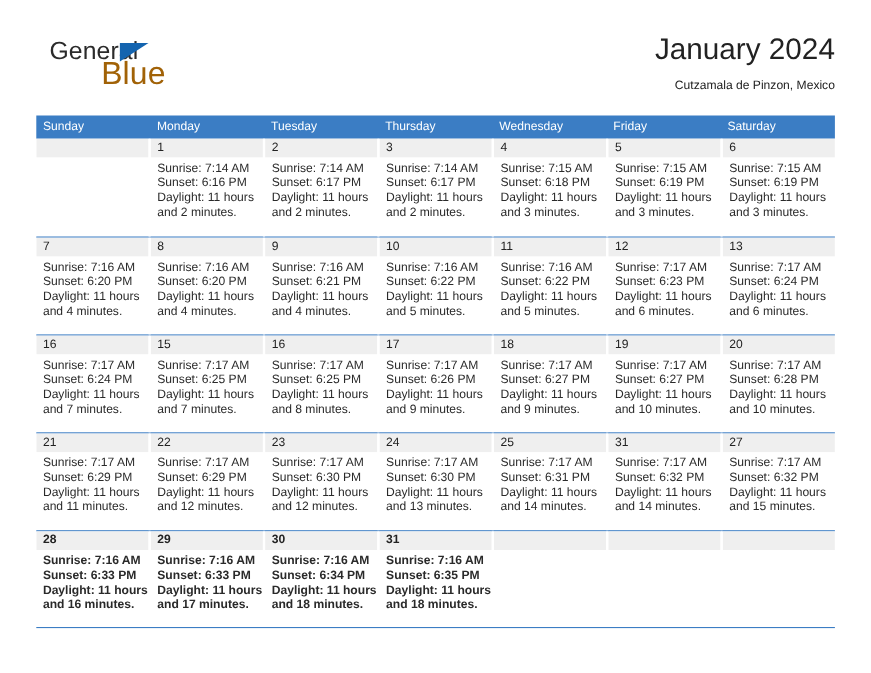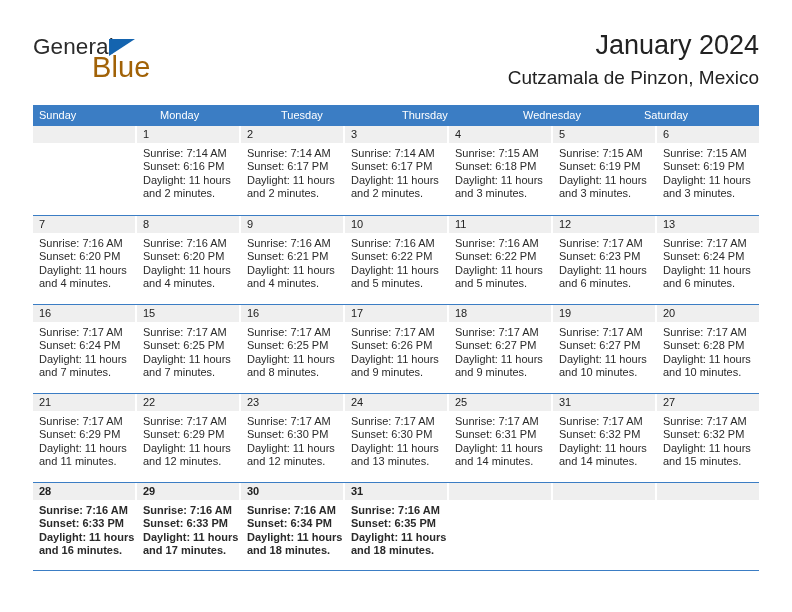--- a/index.html
+++ b/index.html
@@ -31,21 +31,21 @@
   }
   .brand {
     position: absolute;
     left: 0;
     top: 6px;
     width: 230px;
     height: 56px;
   }
   .brand-general {
     position: absolute;
-    left: 0;
+    left: 12px;
     top: 0;
     font-size: 22.5px;
     letter-spacing: 0.1px;
     color: #2b2b2b;
     font-family: "Liberation Sans", sans-serif;
     line-height: 26px;
   }
   .brand-triangle {
     position: absolute;
     left: 76px;
@@ -70,21 +70,21 @@
     top: 0;
     text-align: right;
   }
   .cal-title {
     font-size: 27px;
     color: #222222;
     line-height: 34px;
     white-space: nowrap;
   }
   .cal-subtitle {
-    font-size: 19px;
+    font-size: 11px;
     color: #222222;
     line-height: 20px;
     margin-top: 6px;
     white-space: nowrap;
   }
 
   
   .calendar {
     position: absolute;
     left: 33px;
@@ -172,20 +172,21 @@
 
   </div>
 
   <div class="calendar">
     <div class="weekday-row" id="weekday-row">
         <div class="weekday">Sunday</div>
         <div class="weekday">Monday</div>
         <div class="weekday">Tuesday</div>
         <div class="weekday">Thursday</div>
         <div class="weekday">Wednesday</div>
+        <div class="weekday">Friday</div>
         <div class="weekday">Saturday</div>
       </div>
     <div id="weeks-container">
         <div class="week first">
           <div class="day empty">
             <div class="day-number"></div>
           </div>
           <div class="day">
             <div class="day-number">1</div>
             <div class="day-info">

